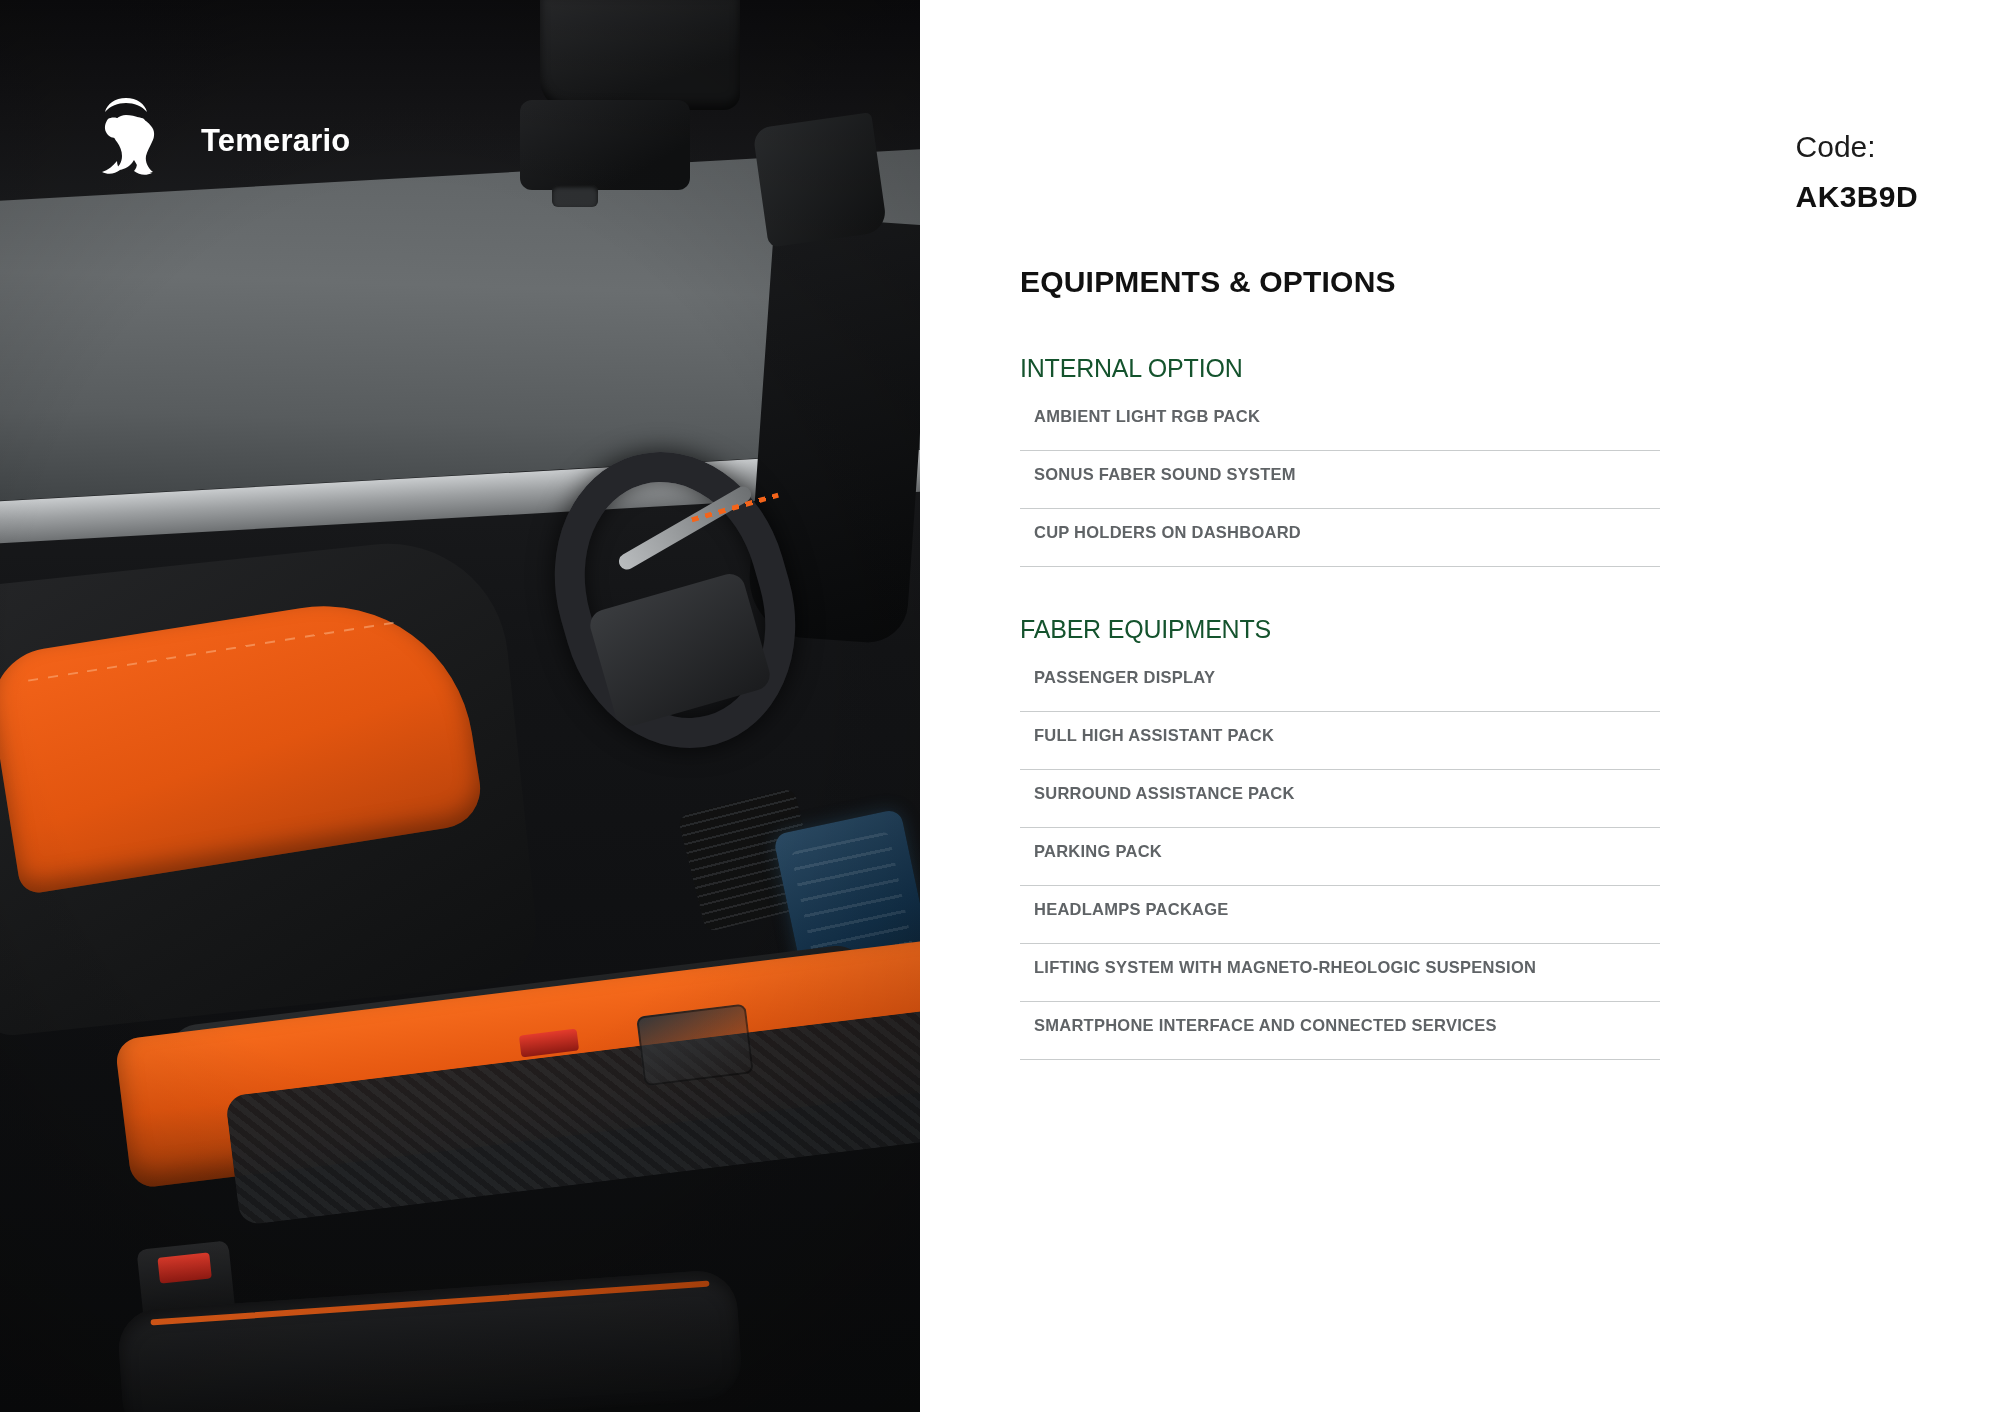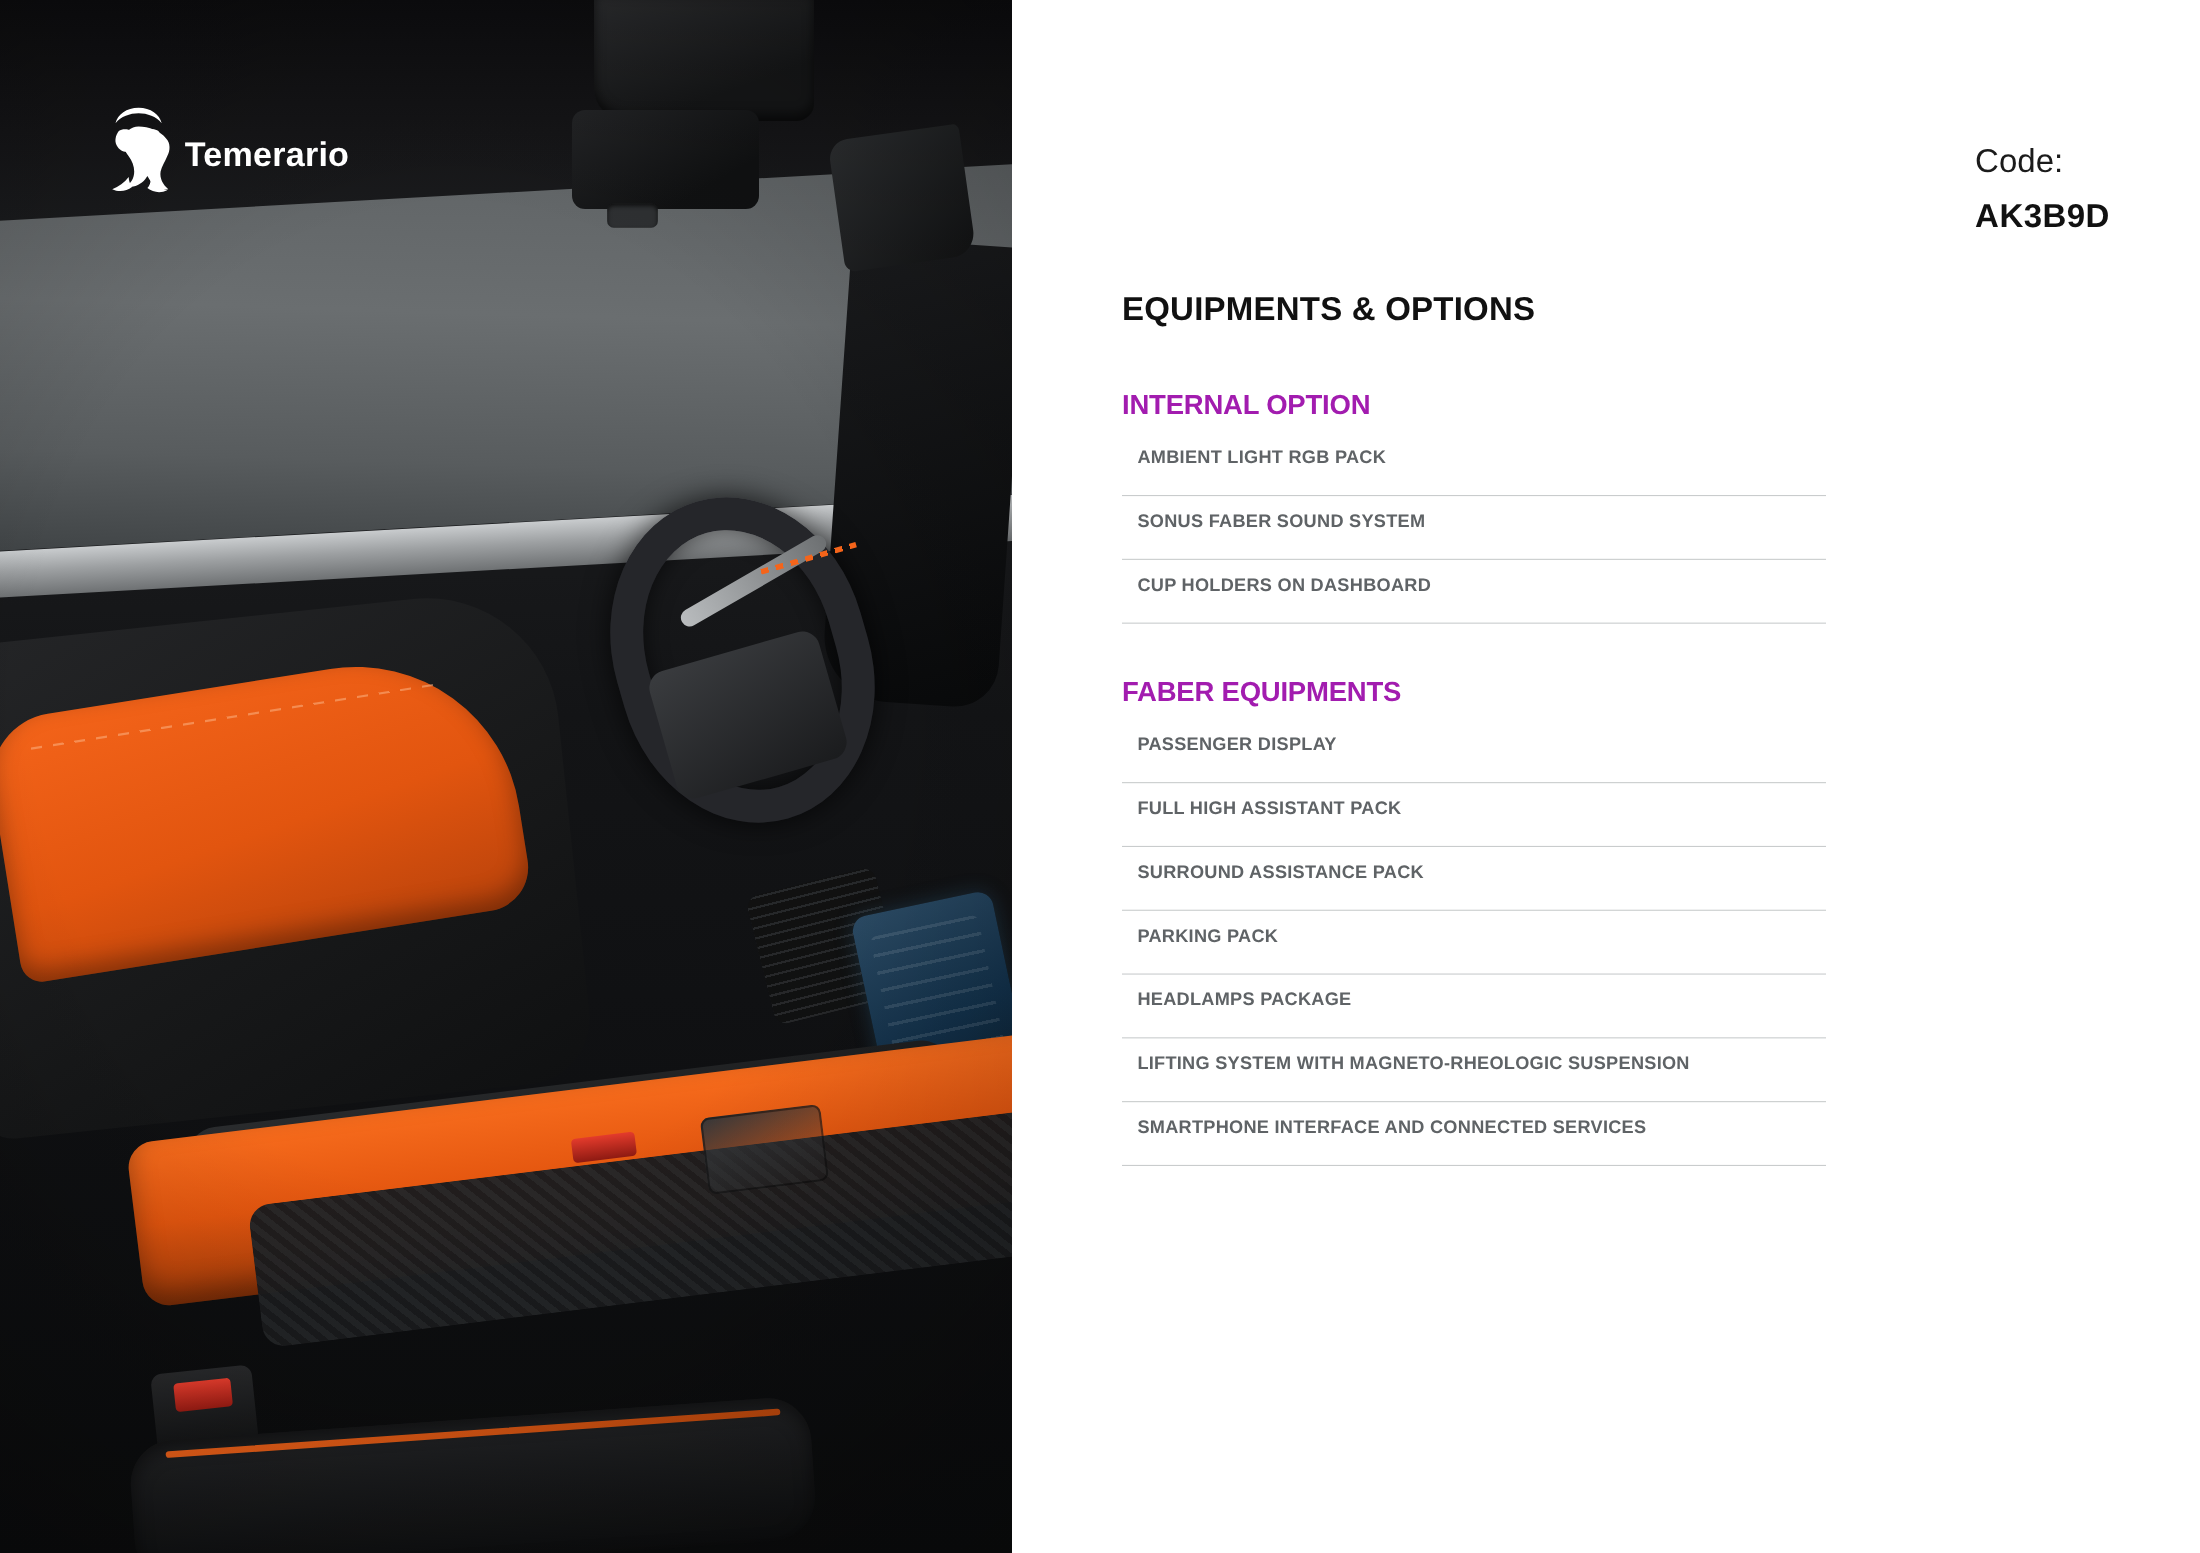--- a/index.html
+++ b/index.html
@@ -268,21 +268,21 @@
     pointer-events: none;
   }
 
   
   .brand {
     position: absolute;
     left: 95px;
     top: 95px;
     display: flex;
     align-items: center;
-    gap: 11px;
+    gap: 44px;
     z-index: 5;
   }
   .brand-logo { width: 62px; height: 92px; display: block; }
   .brand-name {
     color: #ffffff;
     font-size: 31px;
     font-weight: 700;
     letter-spacing: .2px;
   }
 
@@ -323,22 +323,22 @@
   }
   .main-title {
     font-size: 30px;
     font-weight: 700;
     color: #111111;
     letter-spacing: .2px;
     margin-bottom: 55px;
   }
   .group-title {
     font-size: 25px;
-    font-weight: 700;
-    color: #a21caf;
+    font-weight: 400;
+    color: #14532d;
     letter-spacing: -0.2px;
     margin-bottom: 14px;
   }
   .group + .group { margin-top: 48px; }
   .opt-list { list-style: none; }
   .opt-item {
     font-size: 16.5px;
     font-weight: 700;
     color: #5f6366;
     letter-spacing: .25px;

